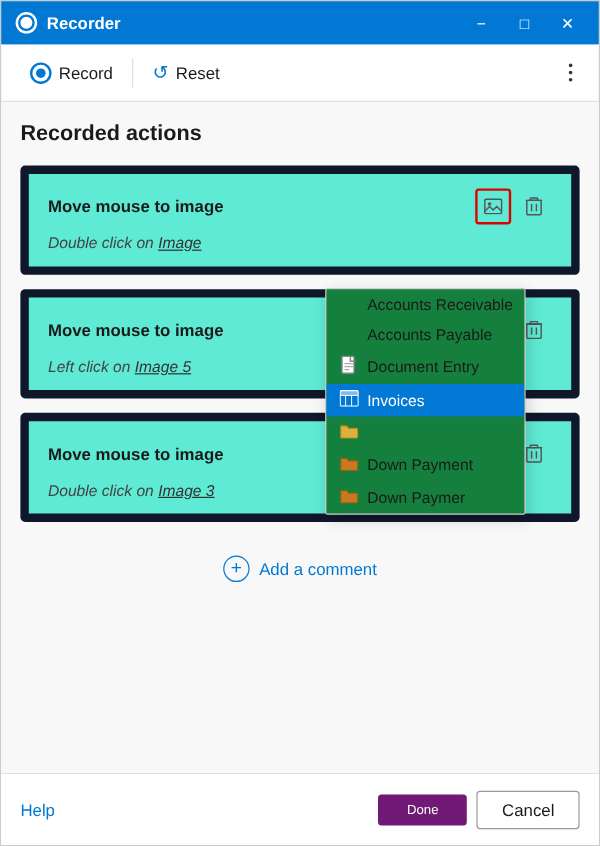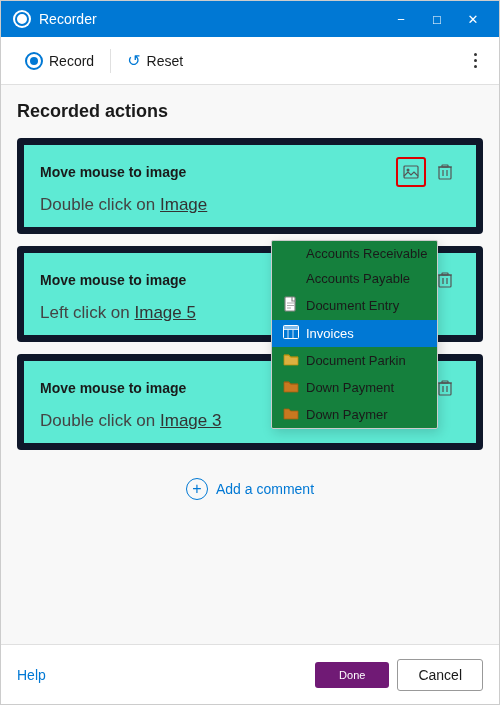--- a/index.html
+++ b/index.html
@@ -42,21 +42,21 @@
     }
     .title-bar-icon::after {
       content: '';
       width: 10px; height: 10px;
       border: 2px solid #0078d4;
       border-radius: 50%;
     }
     .title-bar-title {
       flex: 1;
       font-size: 14px;
-      font-weight: 400;
+      font-weight: 700;
     }
     .title-bar-controls {
       display: flex;
       gap: 8px;
       align-items: center;
     }
     .title-btn {
       width: 28px; height: 28px;
       display: flex; align-items: center; justify-content: center;
       cursor: pointer;
@@ -159,22 +159,23 @@
       border-radius: 3px;
       font-size: 16px;
       color: #555;
       position: relative;
     }
     .icon-btn.red-border {
       border: 2px solid #d00;
     }
 
     .card-detail {
-      font-size: 17px;
+      font-size: 13px;
       color: #444;
+      font-style: italic;
     }
     .card-detail .link-text {
       text-decoration: underline;
       color: #333;
     }
 
     
     .dropdown-popup {
       position: absolute;
       top: 155px;
@@ -430,21 +431,20 @@
         </span>
         <span>Invoices</span>
       </div>
       <div class="dropdown-item">
         <span class="item-icon folder-icon-yellow">
           <svg width="16" height="14" viewBox="0 0 16 14" fill="none" xmlns="http://www.w3.org/2000/svg">
             <path d="M1 3h5l1.5 2H15v8H1V3z" fill="#dcb040" stroke="#b8900a" stroke-width="0.8"></path>
             <path d="M1 3h5l1.5 2H15" stroke="#b8900a" stroke-width="0.8" fill="none"></path>
           </svg>
         </span>
-        <span>Document Parkin</span>
       </div>
       <div class="dropdown-item">
         <span class="item-icon folder-icon-orange">
           <svg width="16" height="14" viewBox="0 0 16 14" fill="none" xmlns="http://www.w3.org/2000/svg">
             <path d="M1 3h5l1.5 2H15v8H1V3z" fill="#c87820" stroke="#a06010" stroke-width="0.8"></path>
             <path d="M1 3h5l1.5 2H15" stroke="#a06010" stroke-width="0.8" fill="none"></path>
           </svg>
         </span>
         <span>Down Payment</span>
       </div>

